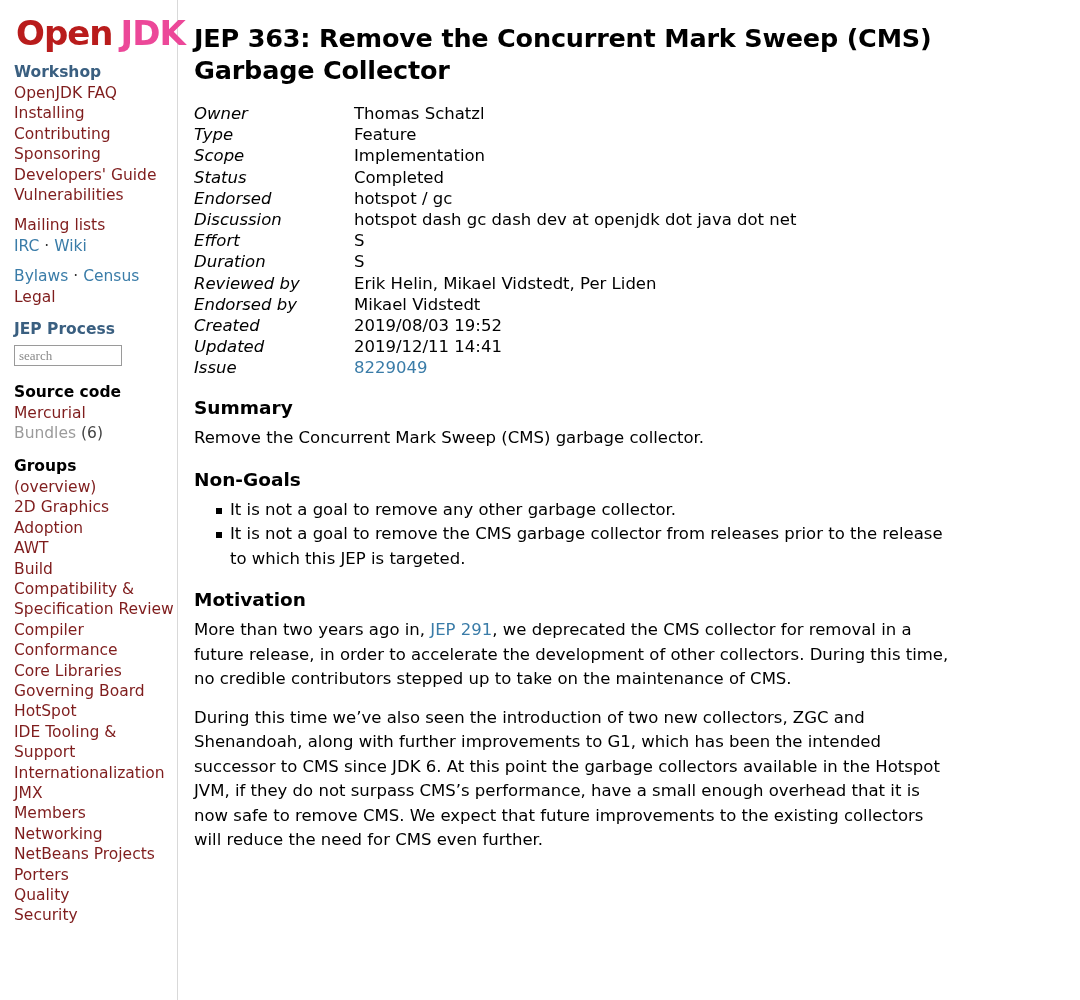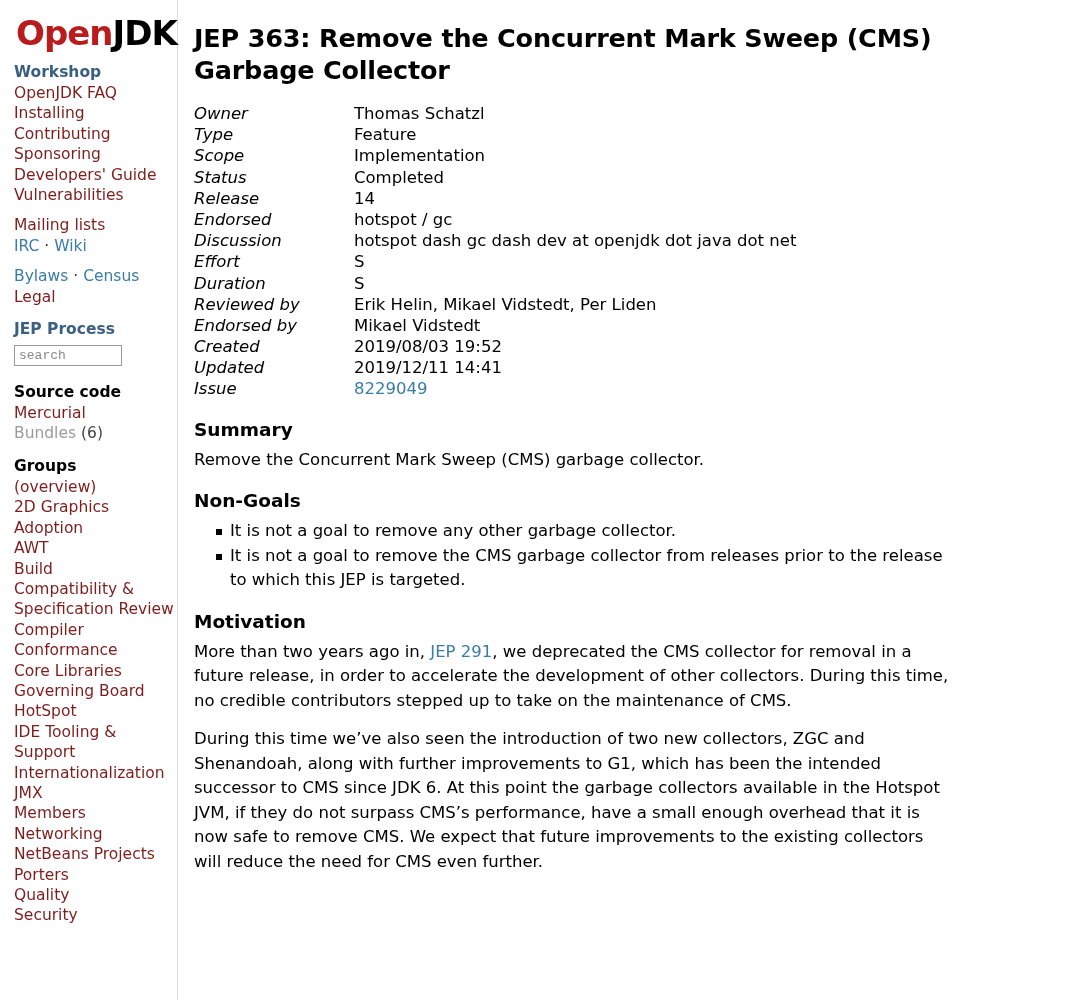--- a/index.html
+++ b/index.html
@@ -28,21 +28,21 @@
   }
   .logo {
     font-family: "DejaVu Sans", sans-serif;
     font-size: 34px;
     font-weight: bold;
     letter-spacing: -1px;
     line-height: 38px;
     margin: 0 0 10px 2px;
   }
   .logo .open { color: #b91c1c; }
-  .logo .jdk { color: #000000; }
+  .logo .jdk { color: #ec4899; margin-left: 8px; }
 
   .sb-heading {
     font-size: 15.5px;
     font-weight: bold;
     color: #3a5f80;
     margin: 8px 0 1px 0;
     line-height: 20px;
   }
   .sb-heading.dark { color: #000000; }
   .sb-link {
@@ -62,21 +62,21 @@
   }
   .sb-inline .sep { color: #333; }
   .sb-gap { height: 10px; }
   .sb-gap-sm { height: 4px; }
   .search-box {
     width: 108px;
     height: 21px;
     margin: 5px 0 8px 0;
     border: 1px solid #9a9a9a;
     background: #fff;
-    font-family: Liberation Mono, monospace;
+    font-family: Liberation Serif, serif;
     font-size: 13px;
     color: #707070;
     padding: 1px 4px;
   }
   .search-box::placeholder { color: #8a8a8a; }
 
   
   .main {
     position: absolute;
     left: 194px; top: 0;
@@ -224,24 +224,20 @@
         </tr>
         <tr>
           <td class="key">Scope</td>
           <td class="val">Implementation</td>
         </tr>
         <tr>
           <td class="key">Status</td>
           <td class="val">Completed</td>
         </tr>
         <tr>
-          <td class="key">Release</td>
-          <td class="val">14</td>
-        </tr>
-        <tr>
           <td class="key">Endorsed</td>
           <td class="val">hotspot / gc</td>
         </tr>
         <tr>
           <td class="key">Discussion</td>
           <td class="val">hotspot dash gc dash dev at openjdk dot java dot net</td>
         </tr>
         <tr>
           <td class="key">Effort</td>
           <td class="val">S</td>

